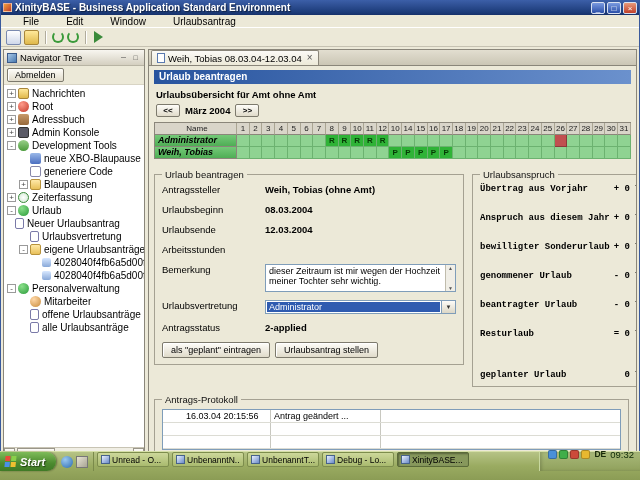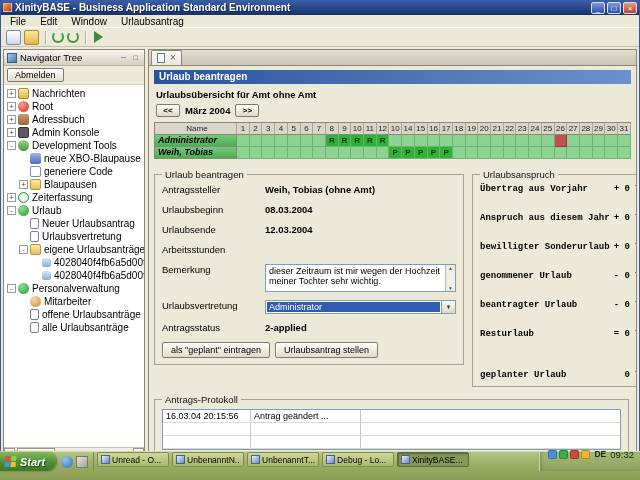--- a/index.html
+++ b/index.html
@@ -12,21 +12,21 @@
   #titlebar{height:15px;flex:none;display:flex;align-items:center;padding:0 2px;background:linear-gradient(180deg,#3c5fa8 0%,#1b3a77 85%,#16306a 100%);}
   .app-icon{width:9px;height:9px;flex:none;background:linear-gradient(135deg,#f0a03a,#c03a2a);border:1px solid rgba(255,255,255,.5);margin-right:3px;}
   .title-text{flex:1;color:#fff;font-size:10px;font-weight:bold;white-space:nowrap;overflow:hidden;text-shadow:1px 1px 1px rgba(0,0,0,.5);}
   .win-controls{display:flex;gap:2px;}
   .wbtn{width:14px;height:12px;font-size:8px;line-height:11px;text-align:center;color:#fff;border:1px solid #d8e0f0;border-radius:2px;}
   .wbtn-minimize,.wbtn-maximize{background:linear-gradient(180deg,#7a9ae0,#2a4fa8);}
   .wbtn-close{background:linear-gradient(180deg,#e89a7a,#c0402a);}
 
   
   #menubar{height:13px;flex:none;display:flex;align-items:center;background:#ece9d8;padding-left:2px;border-bottom:1px solid #fff;}
-  .menu-item{padding:0 7px;font-size:10px;line-height:13px;white-space:nowrap;}
+  .menu-item{padding:0 7px;font-size:10px;line-height:13px;white-space:nowrap;margin-left:13px;}
   #toolbar{height:19px;flex:none;display:flex;align-items:center;gap:3px;padding-left:5px;background:#ece9d8;border-bottom:1px solid #c6c2b2;}
   .tb-icon{width:15px;height:15px;border-radius:2px;flex:none;}
   .ic-doc{background:linear-gradient(180deg,#ffffff,#cfd8ea);border:1px solid #7a8ab0;}
   .ic-mail{background:linear-gradient(180deg,#ffe89a,#dfb84a);border:1px solid #a8863a;}
   .ic-refresh{border:2px solid #3a9a3a;border-top-color:transparent;border-radius:50%;width:12px;height:12px;}
   .ic-run{width:0;height:0;border:6px solid transparent;border-left:9px solid #3a8a3a;border-right:0;border-radius:0;margin-left:2px;background:none;}
   .tb-sep{width:1px;height:13px;background:#b0ac9c;margin:0 3px;box-shadow:1px 0 0 #fff;flex:none;}
 
   #workarea{flex:1;display:flex;gap:3px;padding:2px;min-height:0;}
 
@@ -105,21 +105,21 @@
   .combo-text{flex:1;background:#2f5bb0;color:#fff;font-size:9px;line-height:11px;padding:0 2px;margin:1px;white-space:nowrap;overflow:hidden;}
   .combo-btn{width:14px;flex:none;background:linear-gradient(180deg,#fdfcf8,#dcd7c6);border-left:1px solid #7f9db9;font-size:6px;line-height:12px;text-align:center;color:#333;}
   .form-buttons{display:flex;gap:5px;margin-top:8px;}
   .xp-btn{height:16px;padding:0 8px;background:linear-gradient(180deg,#fefdf9,#e0dbca);border:1px solid #7d7a6d;border-radius:2px;font-size:9px;font-family:inherit;box-shadow:inset 1px 1px 0 #fff;white-space:nowrap;}
   .an-rows{display:flex;flex-direction:column;gap:19px;font-size:9px;font-family:Liberation Mono, monospace;}
   .an-row{display:flex;justify-content:space-between;gap:4px;}
   .an-row.spacer{margin-top:12px;}
   .an-label,.an-value{font-weight:bold;white-space:nowrap;}
   .protokoll-group{margin-right:2px;}
   .pt-table{background:#fff;border:1px solid #7f9db9;height:41px;overflow:hidden;}
-  .pt-row{display:flex;height:13px;border-bottom:1px solid #dcdcd4;font-size:9px;line-height:12px;}
+  .pt-row{display:flex;height:13px;border-bottom:1px solid #dcdcd4;font-size:9px;line-height:12px;padding-left:20px;}
   .pt-c1{width:88px;flex:none;padding:0 3px;border-right:1px solid #c8c8c0;overflow:hidden;white-space:nowrap;}
   .pt-c2{width:110px;flex:none;padding:0 3px;border-right:1px solid #c8c8c0;overflow:hidden;white-space:nowrap;}
   .pt-c3{flex:1;}
 
   
   #taskbar{position:absolute;left:0;right:0;bottom:0;height:29px;display:flex;align-items:flex-start;background:linear-gradient(180deg,#b6c386 0%,#9aab61 50%,#8b9c55 100%);border-top:1px solid #d6e0a8;}
   .start-btn{height:19px;flex:none;display:flex;align-items:center;gap:4px;padding:0 11px 0 5px;background:linear-gradient(180deg,#7fbc5a 0%,#4c8a2f 60%,#3f7a26 100%);border-radius:0 9px 9px 0;box-shadow:1px 0 2px rgba(0,0,0,.4);color:#fff;font-weight:bold;font-style:italic;font-size:11px;text-shadow:1px 1px 1px rgba(0,0,0,.5);}
   .start-flag{width:11px;height:11px;flex:none;transform:skewX(-6deg);background:linear-gradient(#e84a3a,#e84a3a) 0 0/5px 5px no-repeat,linear-gradient(#8ad04a,#8ad04a) 6px 0/5px 5px no-repeat,linear-gradient(#4a90e8,#4a90e8) 0 6px/5px 5px no-repeat,linear-gradient(#f0c030,#f0c030) 6px 6px/5px 5px no-repeat;}
   .quick-launch{display:flex;gap:3px;padding:0 5px;border-right:1px solid #7a8a4a;height:19px;align-items:center;flex:none;}
   .ql-icon{width:12px;height:12px;}
@@ -225,21 +225,21 @@
             <div class="tree-row" style="padding-left: 3px;">
               <span class="handle">+</span>
               <span class="ti clock"></span>
               <span class="tree-label">Zeiterfassung</span>
             </div>
             <div class="tree-row" style="padding-left: 3px;">
               <span class="handle">-</span>
               <span class="ti vacation"></span>
               <span class="tree-label">Urlaub</span>
             </div>
-            <div class="tree-row" style="padding-left: 15px;">
+            <div class="tree-row" style="padding-left: 0;">
               <span class="handle none"></span>
               <span class="ti doc"></span>
               <span class="tree-label">Neuer Urlaubsantrag</span>
             </div>
             <div class="tree-row" style="padding-left: 15px;">
               <span class="handle none"></span>
               <span class="ti doc"></span>
               <span class="tree-label">Urlaubsvertretung</span>
             </div>
             <div class="tree-row" style="padding-left: 15px;">
@@ -284,20 +284,21 @@
               <span class="scr-thumb"></span>
             </span>
           <span class="scr-btn">▶</span>
         </div>
       </div>
 
       <div id="editor">
         <div class="tabbar">
           <div class="tab">
             <span class="tab-icon"></span>
+            <span class="tab-label">Weih, Tobias 08.03.04-12.03.04</span>
             <span class="tab-close">×</span>
           </div>
         </div>
         <div class="content">
 
           <div class="form-header">
             <span>Urlaub beantragen</span>
           </div>
 
           <div class="overview-title">Urlaubsübersicht für Amt  ohne Amt</div>

